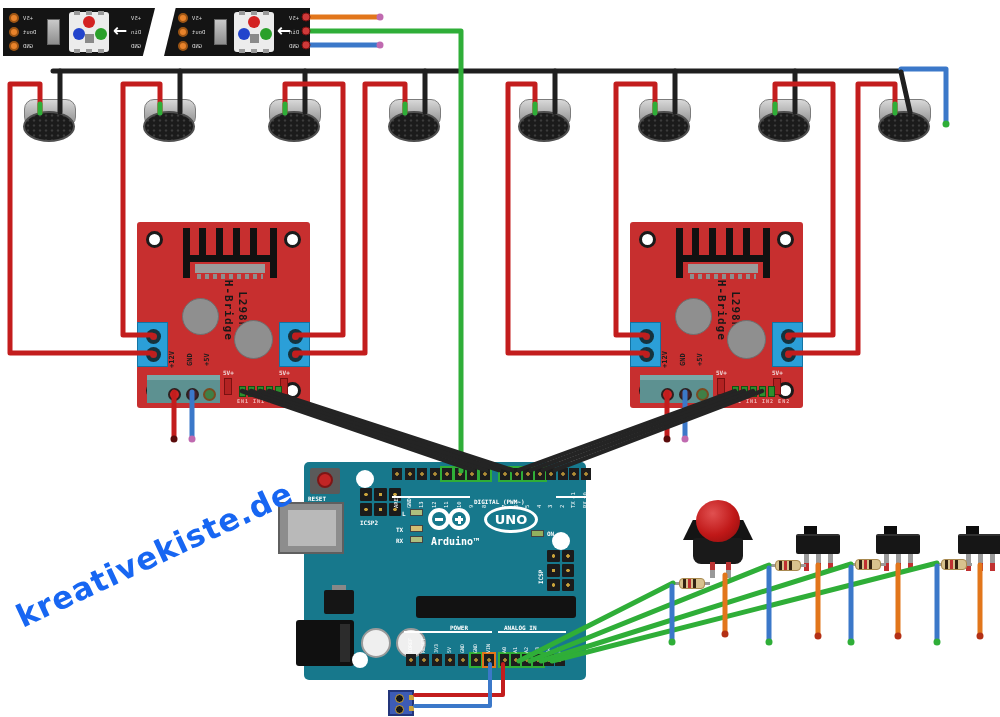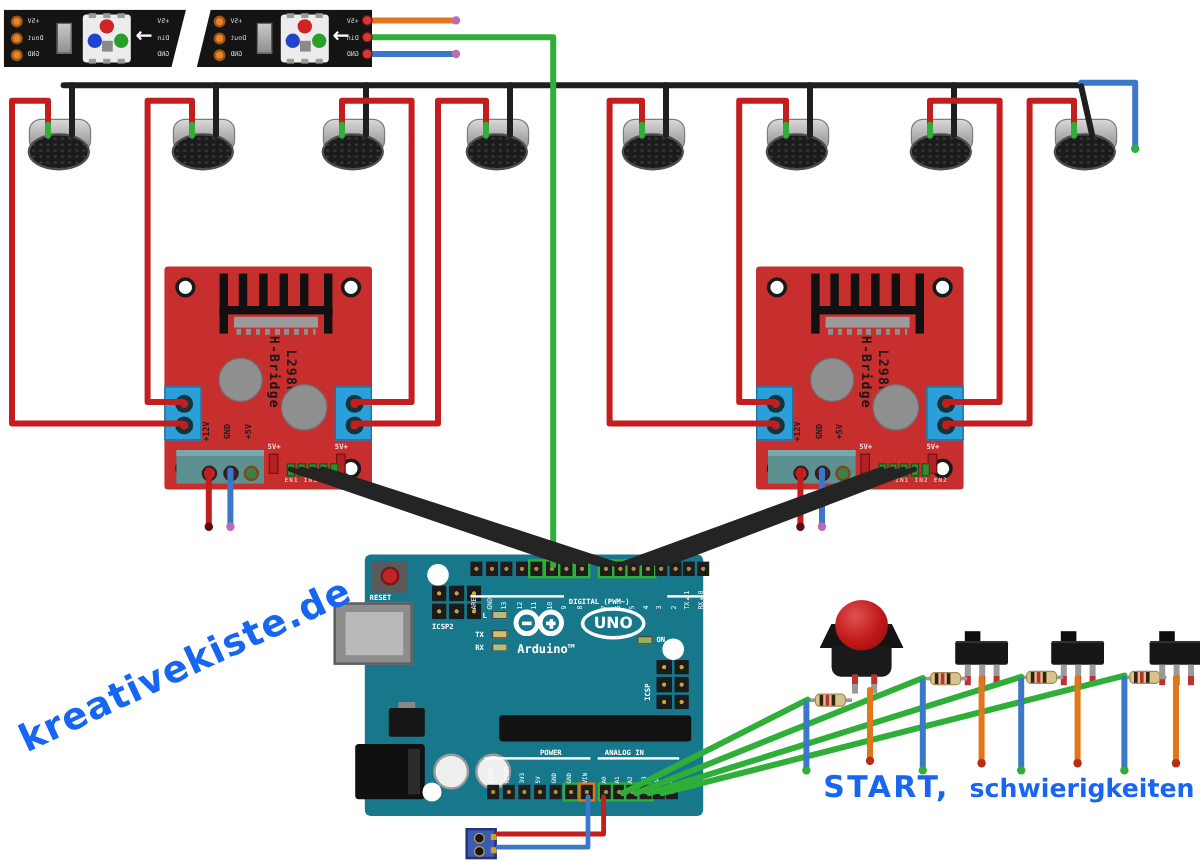--- a/index.html
+++ b/index.html
@@ -631,16 +631,14 @@
       <line class="w-blue" x1="769" y1="568" x2="769" y2="640"></line>
       <circle class="c-green" cx="769" cy="642" r="3.5"></circle>
       <line class="w-blue" x1="851" y1="567" x2="851" y2="640"></line>
       <circle class="c-green" cx="851" cy="642" r="3.5"></circle>
       <line class="w-blue" x1="937" y1="566" x2="937" y2="640"></line>
       <circle class="c-green" cx="937" cy="642" r="3.5"></circle>
     </g>
   </svg>
 
   <div class="cap-brand">kreativekiste.de</div>
-  <div class="cap-start">START,</div>
-  <div class="cap-diff">schwierigkeiten</div>
 
 </div>
 
 </body></html>

